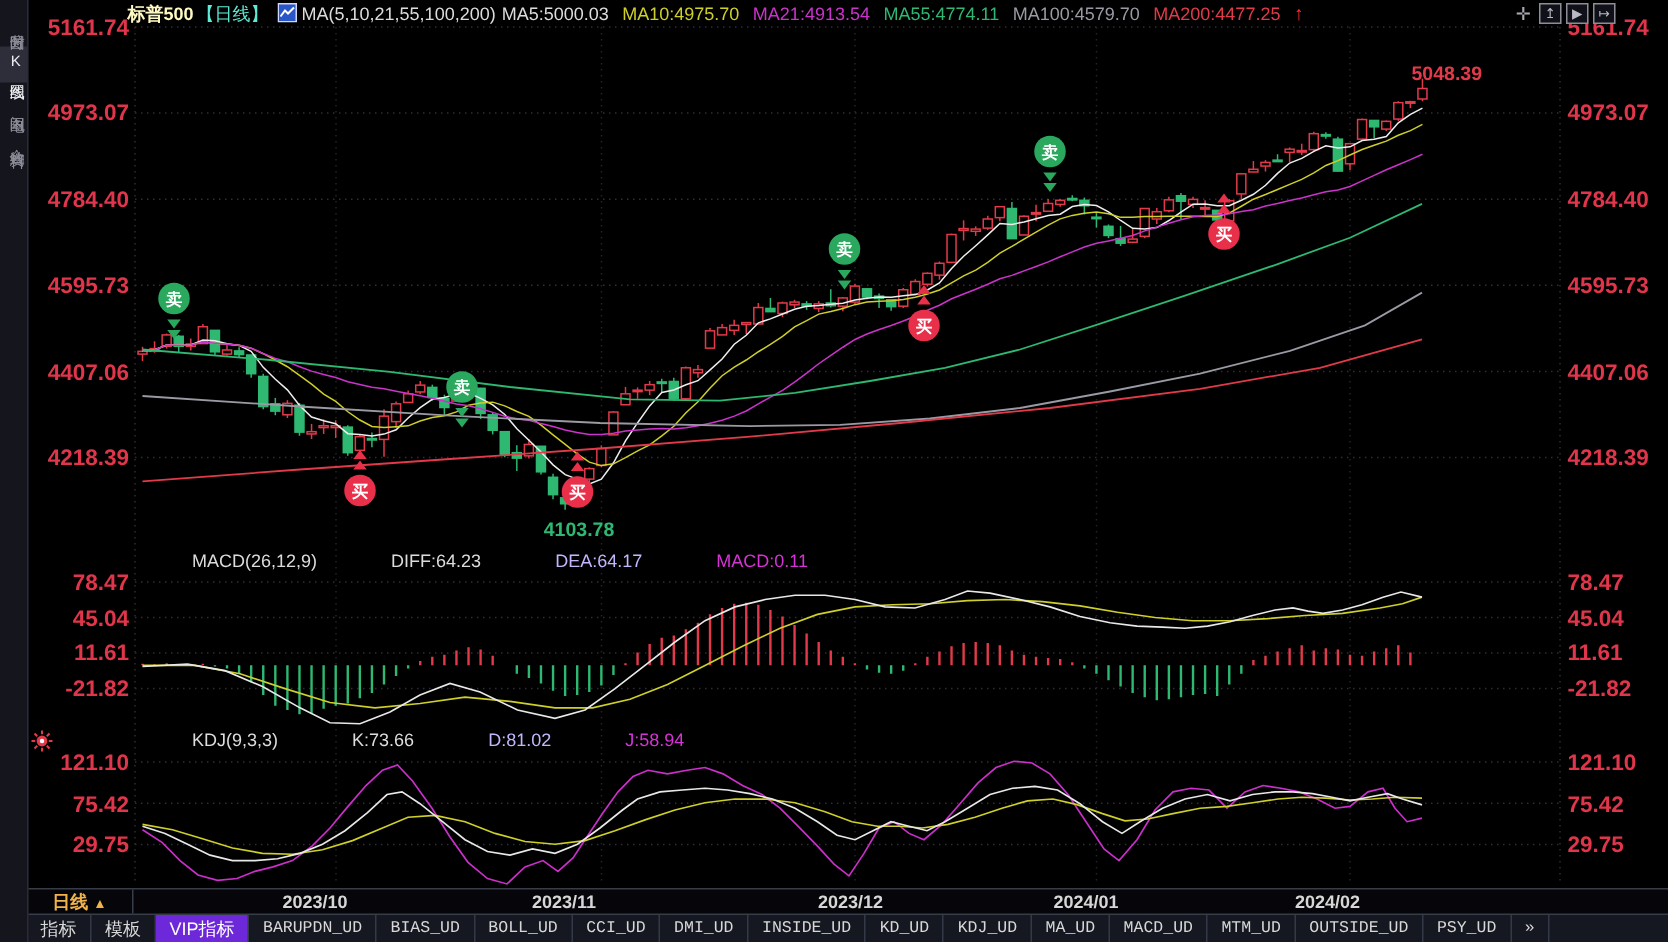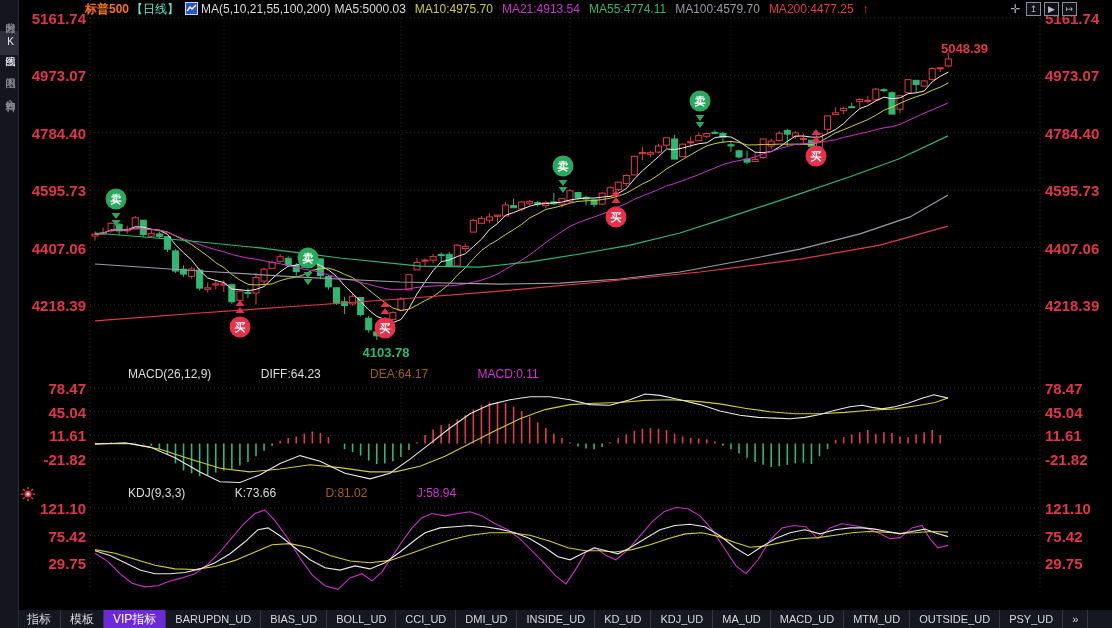--- a/index.html
+++ b/index.html
@@ -5,46 +5,46 @@
   html,body{margin:0;padding:0;background:#000;}
   #app{position:relative;width:1112px;height:628px;background:#000;overflow:hidden;
        font-family:"Liberation Sans","DejaVu Sans",sans-serif;}
   
   #sidebar{position:absolute;left:0;top:0;width:18px;height:628px;background:#15151d;border-right:1px solid #2b2b36;z-index:5;}
   .side-tab{writing-mode:vertical-rl;text-orientation:upright;width:18px;margin-top:9px;padding:5px 0;
             font-size:10px;line-height:16px;color:#8d8d99;text-align:center;letter-spacing:1px;cursor:pointer;}
   .side-tab.active{background:#2e2e3a;color:#ececf2;}
   
   #header{position:absolute;left:85px;top:0;height:18px;line-height:17px;font-size:12px;color:#dcdcdc;white-space:nowrap;z-index:4;}
-  #header .sym{color:#f97316;font-weight:bold;}
+  #header .sym{color:#fef9c3;font-weight:bold;}
   #header .per{color:#5eead4;margin-left:2px;}
   #header .chip{display:inline-block;vertical-align:-2px;margin:0 3px 0 6px;}
   #header .mal{color:#dcdcdc;margin-right:4px;}
   .ma-val{margin-right:9px;}
   #trend-arrow{color:#ff2b2b;font-weight:bold;font-size:13px;}
   #win-icons{position:absolute;top:2px;left:1008px;z-index:4;display:flex;gap:3px;}
   .wicon{width:15px;height:14px;border:1px solid #8d8d99;color:#b9b9c3;font-size:9px;line-height:13px;text-align:center;box-sizing:border-box;cursor:pointer;background:#101018;}
   .wicon.nob{border:none;background:none;font-size:12px;line-height:14px;color:#a9a9b3;}
   
   .pane-head{position:absolute;left:92px;font-size:12px;z-index:4;white-space:nowrap;}
   .pane-head span{margin-right:10px;margin-left:36px;}
-  .c-white{color:#dcdcdc;} .c-yel{color:#a16207;} .c-mag{color:#d633d6;}
+  .c-white{color:#dcdcdc;} .c-yel{color:#c4b5fd;} .c-mag{color:#d633d6;}
   
   .axis-label{position:absolute;font-size:15px;font-weight:600;color:#e0354a;line-height:13px;z-index:3;}
   #axis-left .axis-label{right:1026px;text-align:right;}
   #axis-right .axis-label{left:1045px;text-align:left;}
   
   #xaxis-row{position:absolute;left:18px;top:592px;width:1094px;height:18px;border-top:1px solid #363c48;border-bottom:1px solid #363c48;box-sizing:border-box;background:#06060a;z-index:4;}
   #period-cell{position:absolute;left:0;top:0;width:70px;height:16px;border-right:1px solid #363c48;text-align:center;line-height:16px;font-size:12px;font-weight:bold;color:#f0b44a;cursor:pointer;}
   #period-cell .tri{font-size:9px;}
   .xdate{position:absolute;top:0;width:70px;text-align:center;line-height:16px;font-size:12px;color:#d6d6d6;font-weight:bold;}
   
   #toolbar{position:absolute;left:18px;top:610px;width:1094px;height:18px;background:#161821;display:flex;z-index:4;}
   .tb-item{padding:0 9px;line-height:18px;font-size:11px;color:#d8d8d8;border-right:1px solid #343947;cursor:pointer;
-           font-family:Liberation Sans, sans-serif;}
+           font-family:Liberation Mono, monospace;}
   .tb-item.cn{font-family:"Liberation Sans","DejaVu Sans",sans-serif;font-size:12px;}
   .tb-item.sel{background:#6d28d9;color:#ffffff;}
   #chart{position:absolute;left:0;top:0;z-index:1;}
   #kdj-icon{position:absolute;left:20px;top:486px;z-index:4;cursor:pointer;}
 </style>
 </head>
 <body>
 
 <div id="app">
   <svg id="chart" width="1112" height="628">
@@ -552,20 +552,31 @@
       <div class="axis-label" style="top: 299px;">4218.39</div>
       <div class="axis-label" style="top: 382px;">78.47</div>
       <div class="axis-label" style="top: 406px;">45.04</div>
       <div class="axis-label" style="top: 429px;">11.61</div>
       <div class="axis-label" style="top: 453px;">-21.82</div>
       <div class="axis-label" style="top: 502px;">121.10</div>
       <div class="axis-label" style="top: 530px;">75.42</div>
       <div class="axis-label" style="top: 557px;">29.75</div>
     </div>
 
+  <div id="xaxis-row">
+    <div id="period-cell">
+      <span>日线</span>
+      <span class="tri">▲</span>
+    </div>
+  <div class="xdate" style="left: 157px;">2023/10</div>
+      <div class="xdate" style="left: 323px;">2023/11</div>
+      <div class="xdate" style="left: 514px;">2023/12</div>
+      <div class="xdate" style="left: 671px;">2024/01</div>
+      <div class="xdate" style="left: 832px;">2024/02</div>
+    </div>
 
   <div id="toolbar">
       <div class="tb-item cn">指标</div>
       <div class="tb-item cn">模板</div>
       <div class="tb-item cn sel">VIP指标</div>
       <div class="tb-item">BARUPDN_UD</div>
       <div class="tb-item">BIAS_UD</div>
       <div class="tb-item">BOLL_UD</div>
       <div class="tb-item">CCI_UD</div>
       <div class="tb-item">DMI_UD</div>

